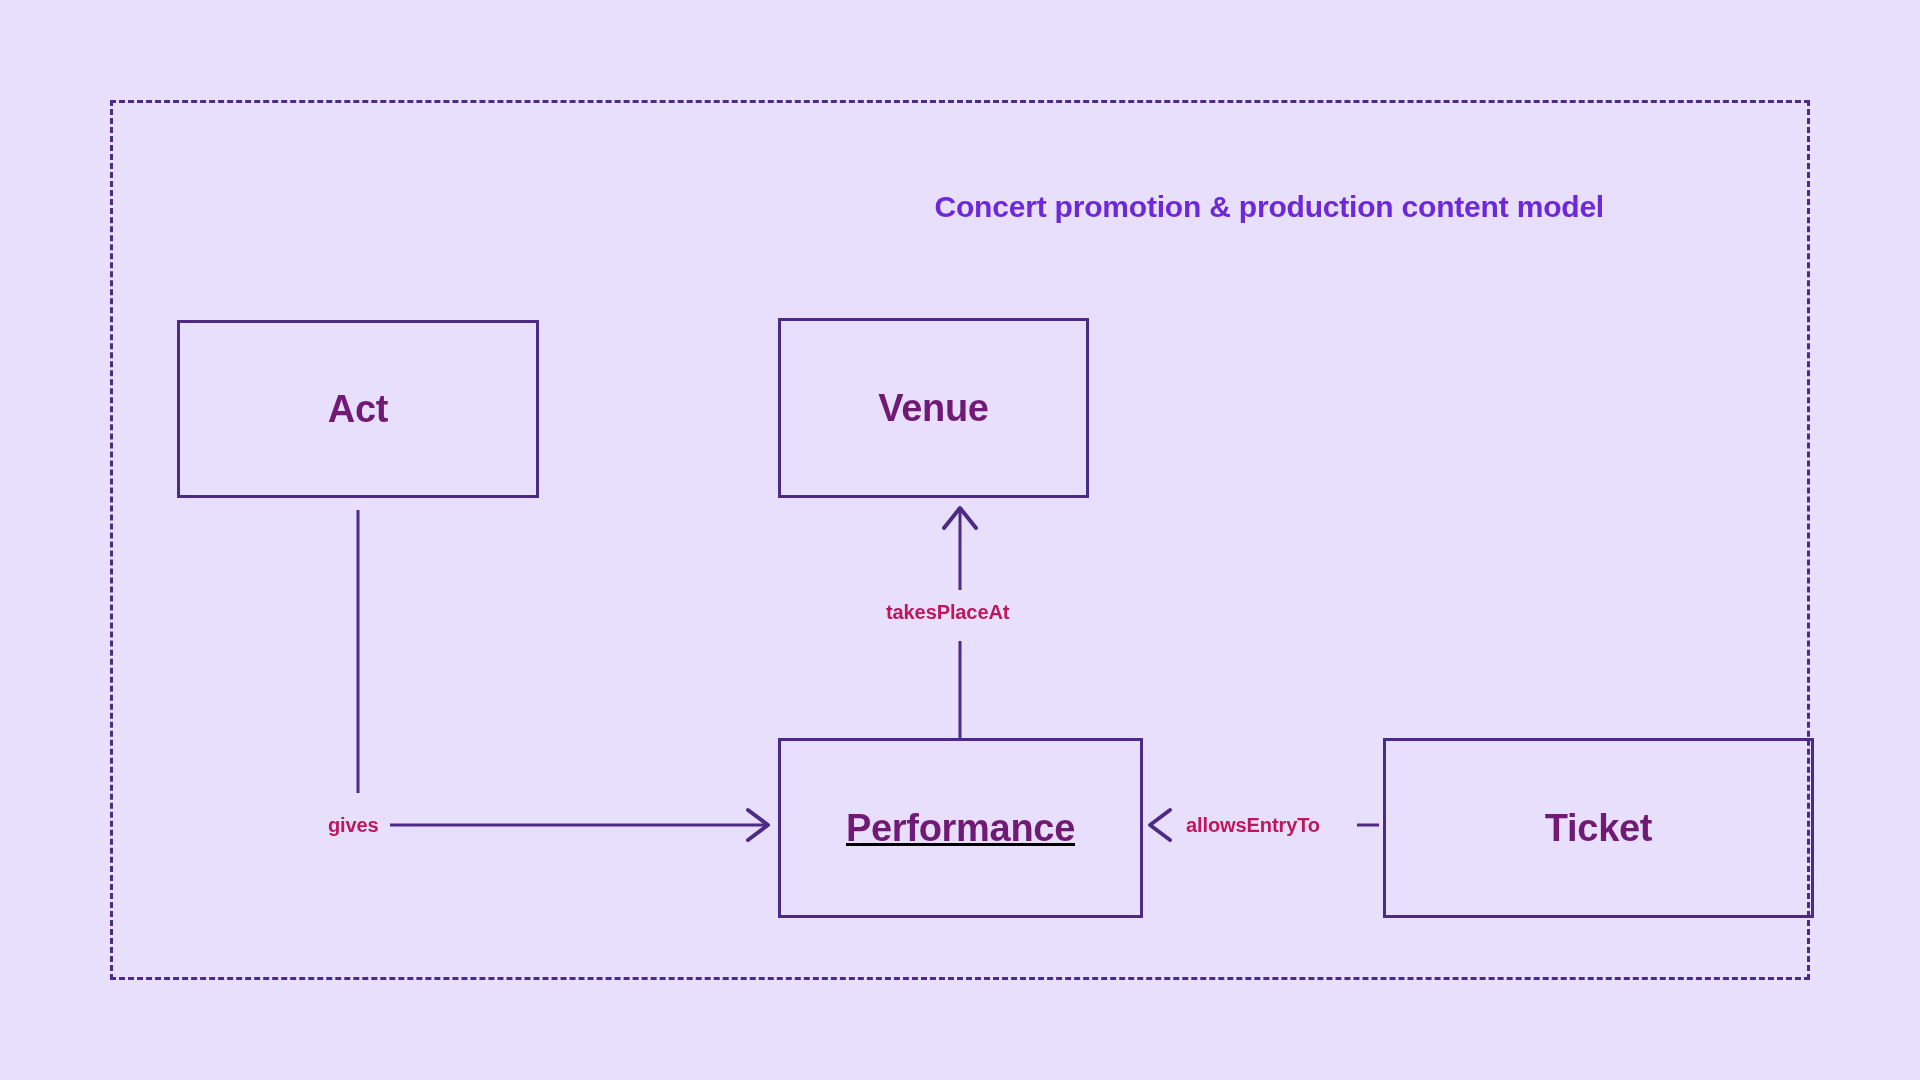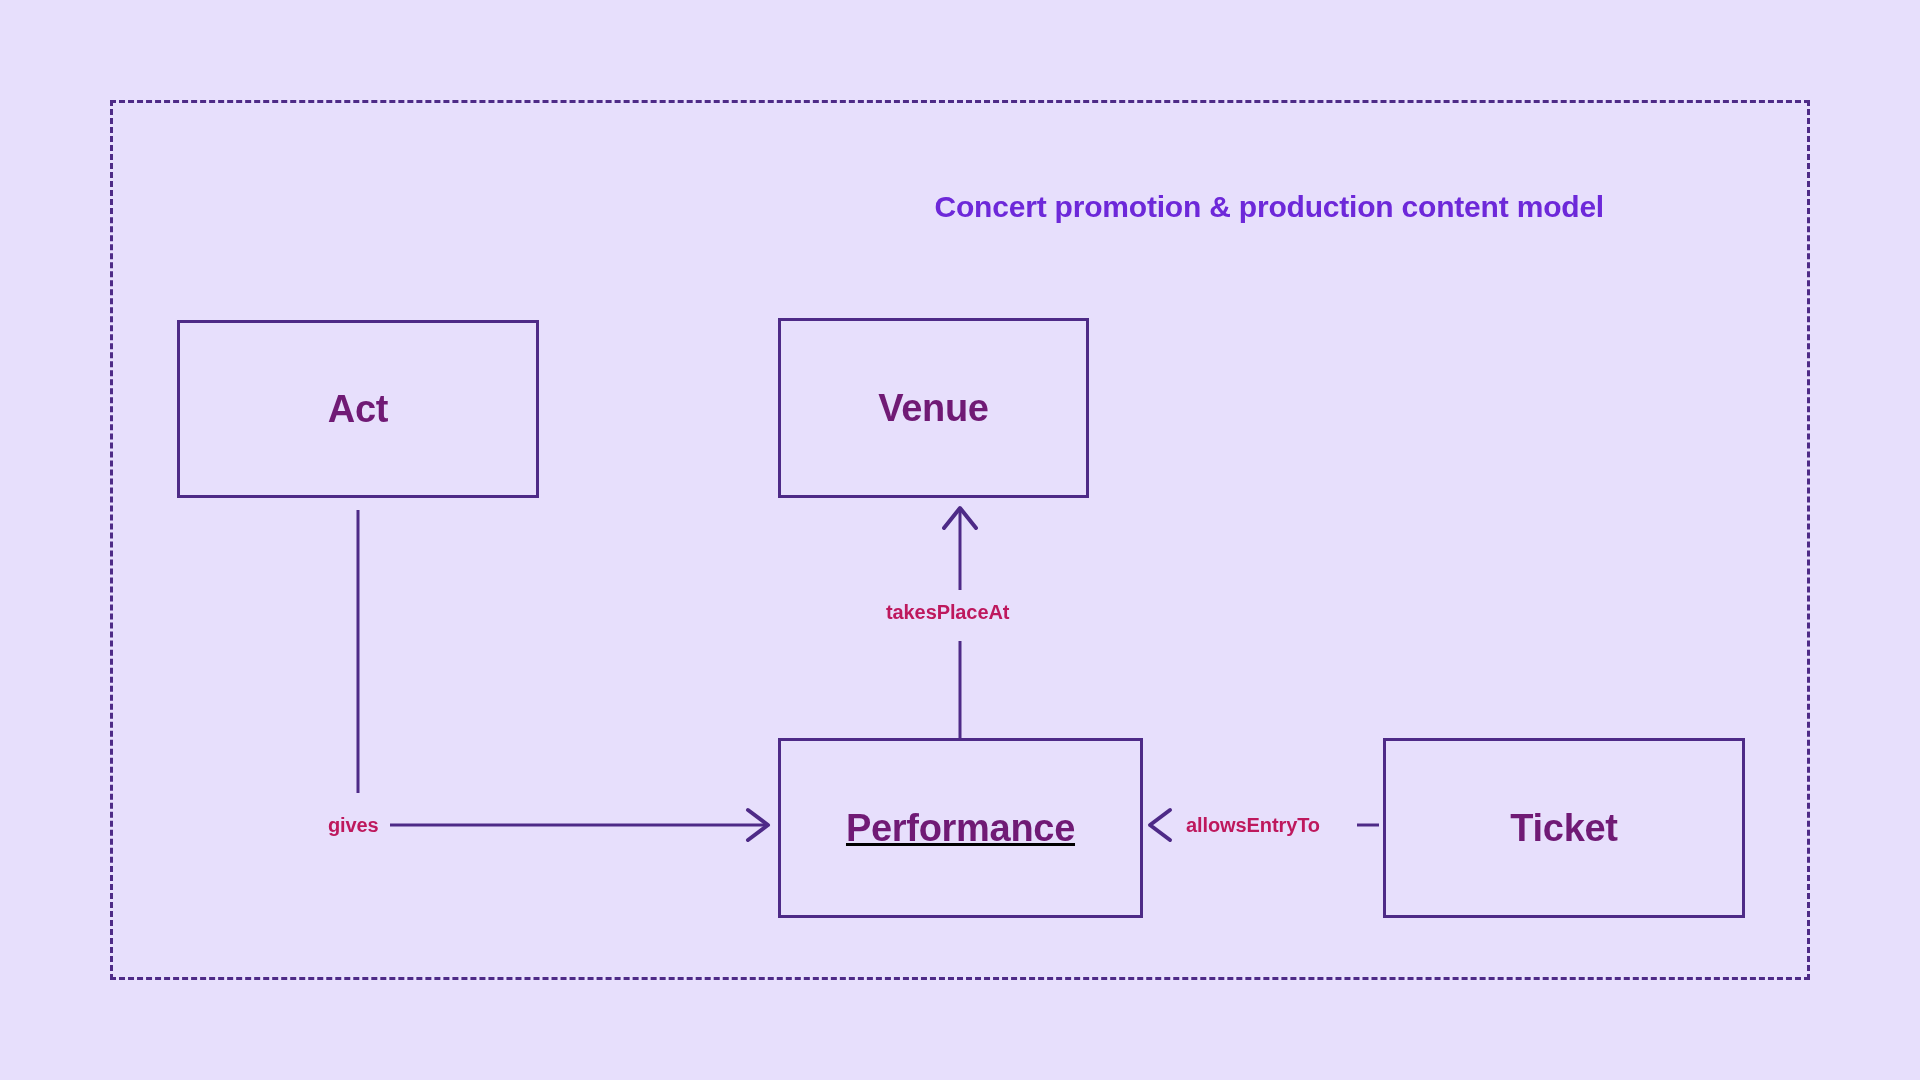--- a/index.html
+++ b/index.html
@@ -57,21 +57,21 @@
   .entity-label {
     font-size: 38px;
     font-weight: bold;
     color: #701a75;
     letter-spacing: -0.3px;
   }
 
   .entity.act          { left: 177px;  top: 320px; width: 362px; height: 178px; }
   .entity.venue        { left: 778px;  top: 318px; width: 311px; height: 180px; }
   .entity.performance  { left: 778px;  top: 738px; width: 365px; height: 180px; text-decoration: underline; }
-  .entity.ticket       { left: 1383px; top: 738px; width: 362px; height: 180px; }
+  .entity.ticket       { left: 1383px; top: 738px; width: 431px; height: 180px; }
 
   
   .connectors {
     position: absolute;
     left: 0;
     top: 0;
     width: 1920px;
     height: 1080px;
     pointer-events: none;
   }

